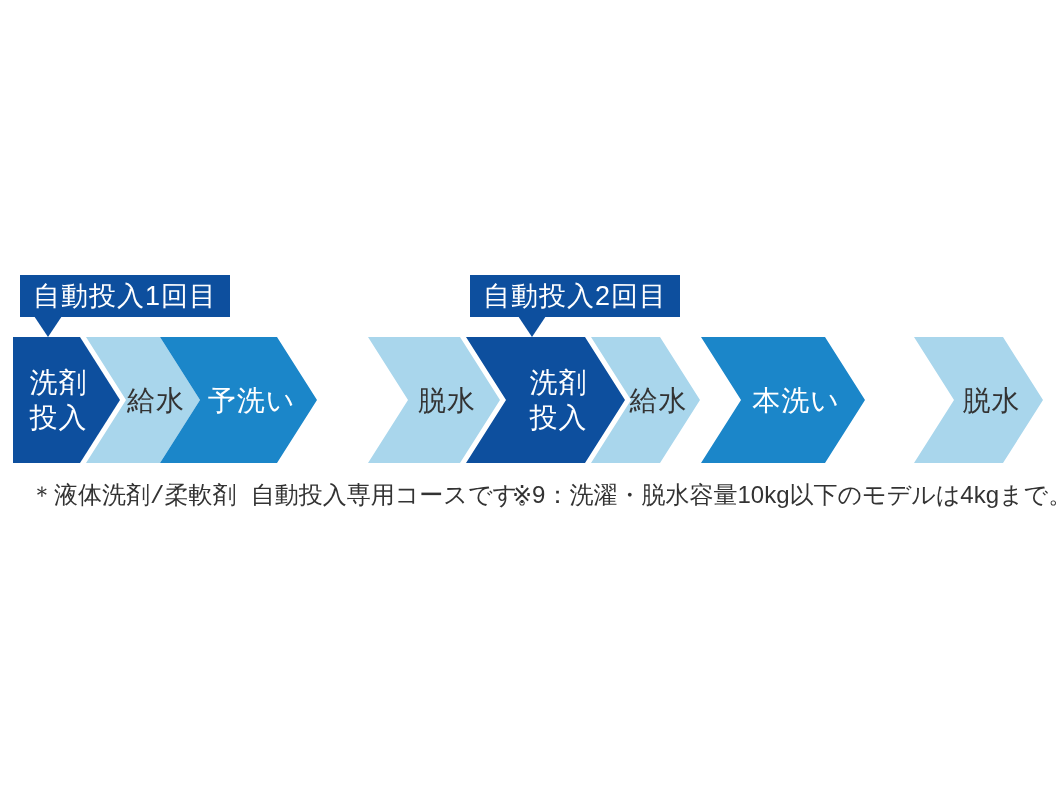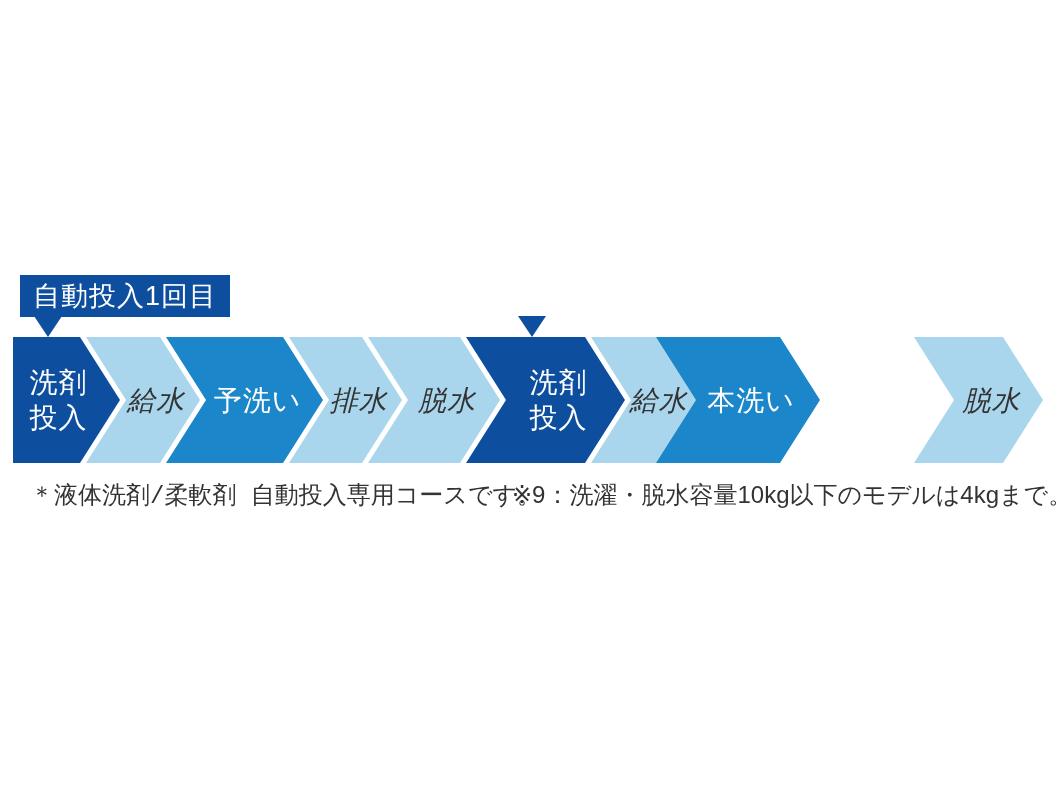--- a/index.html
+++ b/index.html
@@ -51,49 +51,49 @@
     clip-path:polygon(0 0, calc(100% - 40px) 0, 100% 50%, calc(100% - 40px) 100%, 0 100%, 40px 50%);
     box-sizing:border-box;
     padding-left:26px;
   }
   .chev.first{
     clip-path:polygon(0 0, calc(100% - 40px) 0, 100% 50%, calc(100% - 40px) 100%, 0 100%);
     padding-left:0;padding-right:16px;
   }
   .chev[data-tone="dark"]{background:var(--dark);color:var(--white);}
   .chev[data-tone="medium"]{background:var(--medium);color:var(--white);}
-  .chev[data-tone="light"]{background:var(--light);color:var(--text);font-style:italic;}
+  .chev[data-tone="light"]{background:var(--light);color:var(--text);}
   
   .footnote{
     position:absolute;top:479px;
     font-size:24px;
     color:var(--text);
     white-space:nowrap;
   }
 </style>
 </head>
 <body>
 
 <div class="canvas">
 
   <div class="callout" style="left:20px;">自動投入1回目</div>
   <div class="pointer" style="left:34px;"></div>
 
+  <div class="callout" style="left:470px;">自動投入2回目</div>
   <div class="pointer" style="left:518px;"></div>
 
   <div class="flow">
     <div class="chev first" style="left:13px;width:107px;" data-tone="dark">洗剤
 投入</div>
     <div class="chev" style="left:86px;width:114px;" data-tone="light">給水</div>
-    <div class="chev" style="left:166px;width:157px;text-align:center;" data-tone="medium">予洗い</div>
-    <div class="chev" style="left:289px;width:113px;" data-tone="light">排水</div>
+    <div class="chev" style="left:160px;width:157px;text-align:center;" data-tone="medium">予洗い</div>
     <div class="chev" style="left:368px;width:132px;" data-tone="light">脱水</div>
     <div class="chev" style="left:466px;width:159px;" data-tone="dark">洗剤
 投入</div>
     <div class="chev" style="left:591px;width:109px;" data-tone="light">給水</div>
-    <div class="chev" style="left:656px;width:164px;" data-tone="medium">本洗い</div>
+    <div class="chev" style="left:701px;width:164px;" data-tone="medium">本洗い</div>
     <div class="chev" style="left:914px;width:129px;" data-tone="light">脱水</div>
   </div>
 
   <div class="footnote" style="left:30px;font-family:Liberation Mono, monospace;">＊液体洗剤/柔軟剤 自動投入専用コースです。</div>
   <div class="footnote" style="left:512px;">※9：洗濯・脱水容量10kg以下のモデルは4kgまで。</div>
 
 </div>
 
 </body></html>

